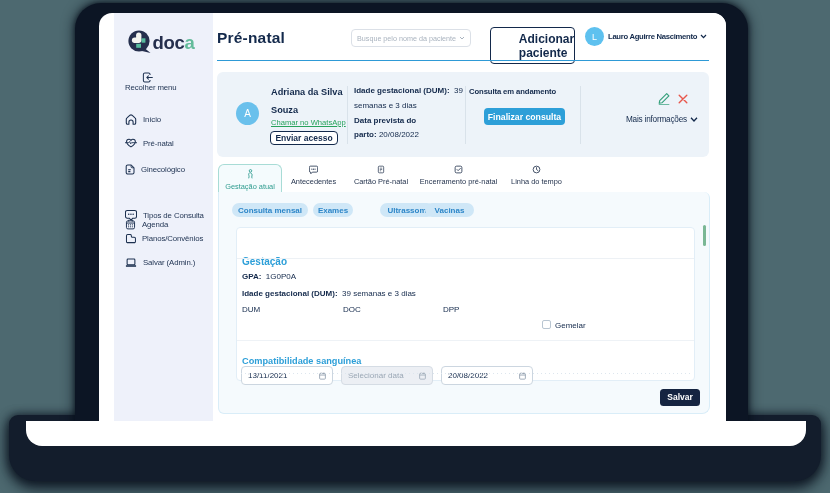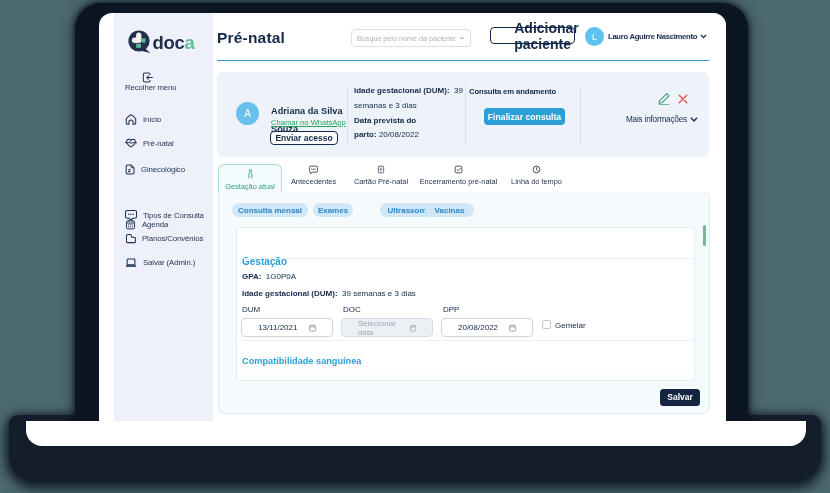--- a/index.html
+++ b/index.html
@@ -18,50 +18,50 @@
 
 #sidebar { left:15px; top:0; width:99px; height:417px; background:#eef1fa; position:absolute; }
 .mname { font-size:7.8px; letter-spacing:-0.1px; color:#1d3150; white-space:nowrap; }
 .mitem { position:absolute; left:11px; height:12px; display:flex; align-items:center; }
 .mitem svg { flex:0 0 auto; margin-right:6px; }
 
 
 #main { left:118px; top:0; width:510px; height:417px; position:absolute; background:#fff; }
 h1 { font-size:15.5px; font-weight:bold; color:#13294b; position:absolute; left:0px; top:16px; letter-spacing:.2px; }
 #search { position:absolute; left:134px; top:16px; width:120px; height:18px; border:1px solid #dbe0e7; border-radius:4px; color:#a9b3bf; font-size:7.2px; white-space:nowrap; display:flex; align-items:center; padding:0 5px; justify-content:space-between; background:#fff; }
-#addbtn { position:absolute; left:273px; top:14px; width:85px; height:17px; border:1.5px solid #13294b; border-radius:4px; color:#13294b; font-size:14px; font-weight:bold; display:flex; align-items:center; justify-content:center; background:#fff;padding-left:28px; }
+#addbtn { position:absolute; left:273px; top:14px; width:85px; height:37px; border:1.5px solid #13294b; border-radius:4px; color:#13294b; font-size:12px; font-weight:bold; display:flex; align-items:center; justify-content:center; background:#fff;padding-left:28px; }
 #uav { position:absolute; left:368px; top:14px; width:19px; height:19px; border-radius:50%; background:#5ec1ef; color:#fff; font-size:9px; display:flex; align-items:center; justify-content:center; }
 #uname { position:absolute; left:391px; top:19px; font-size:7.7px; letter-spacing:-0.3px; font-weight:bold; color:#13294b; display:flex; align-items:center; gap:3px;justify-content:flex-end; }
 #hdivider { position:absolute; left:0; top:47px; width:492px; height:1.4px; background:#2e9ad6; }
 
 
 #pbar { position:absolute; left:0; top:59px; width:492px; height:85px; background:#edf3f9; border-radius:6px; }
 #pav { position:absolute; left:19px; top:30px; width:23px; height:23px; border-radius:50%; background:#6ac0ec; color:#fff; font-size:10px; display:flex; align-items:center; justify-content:center; }
-.pname { position:absolute; left:54px; top:11px; font-size:9.2px; font-weight:bold; color:#13294b; line-height:18px; width:90px;margin-top:19px; }
+.pname { position:absolute; left:54px; top:11px; font-size:9.2px; font-weight:bold; color:#13294b; line-height:18px; width:90px; }
 #wa { position:absolute; left:54px; top:46px; font-size:7.6px; color:#27a35c; text-decoration:underline; }
 #acc { position:absolute; left:53px; top:59px; width:68px; height:13.5px; border:1.5px solid #13294b; border-radius:4px; background:#fff; color:#13294b; font-weight:bold; font-size:8.5px; display:flex; align-items:center; justify-content:center; }
 .vdiv { position:absolute; top:14px; width:1px; height:58px; background:#d9e2ea; }
 .pcol2 { position:absolute; left:137px; top:12px; font-size:8px; color:#13294b; line-height:14.8px; width:118px; }
 .pcol3t { position:absolute; left:252px; top:15px; font-size:7.7px; letter-spacing:-0.1px; font-weight:bold; color:#13294b; }
 #fin { position:absolute; left:252px; top:36px; width:81px; height:17px; background:#2d9fd8; border-radius:4px; color:#fff; font-weight:bold; font-size:8.7px; display:flex; align-items:center; justify-content:center;margin-left:15px; }
 #minfo { position:absolute; left:409px; top:43px; font-size:8.2px; letter-spacing:-0.2px; color:#13294b; display:flex; align-items:center; gap:3px; }
 
 
 .tab { position:absolute; top:152px; text-align:center; font-size:7.4px; color:#25344e; }
 .tab svg { display:block; margin:0 auto 3px auto; }
 #tabact { position:absolute; left:1px; top:151px; width:64px; height:28px; background:#f4fbfd; border:1px solid #a8dcd6; border-bottom:none; border-radius:6px 6px 0 0; text-align:center; font-size:7.4px; color:#2e9c8f; padding-top:4px; }
 #tabact svg { display:block; margin:0 auto 3px auto; }
 
 
 #content { position:absolute; left:1px; top:179px; width:492px; height:222px; background:#f5fafd; border:1px solid #d9edf8; border-top:none; border-radius:0 6px 8px 6px; }
 .pill { position:absolute; top:11px; height:14px; background:#cfe7f7; border-radius:7px; color:#2d86c8; font-size:8px; font-weight:bold; display:flex; align-items:center; justify-content:center; }
 #card { position:absolute; left:17px; top:35px; width:459px; height:154px; background:#fff; border:1px solid #e2eef7; border-radius:4px; }
 .blue-h { font-size:10px; font-weight:bold; color:#2d9fd8; position:absolute; left:5px; }
 .lbl { font-size:8px; color:#13294b; position:absolute; left:5px; }
-.inp { position:absolute; width:92px; height:19px; border:1px solid #ccd6e0; border-radius:4px; background:#fff; font-size:8px; color:#13294b; display:flex; align-items:center; justify-content:space-between; padding:0 16px; }
+.inp { position:absolute; width:92px; height:19px; border:1px solid #ccd6e0; border-radius:4px; background:#fff; font-size:8px; color:#13294b; display:flex; align-items:center; justify-content:space-between; padding:0 6px;margin-top:48px; }
 #cline { position:absolute; left:0; top:112px; width:457px; height:1px; background:#eef2f6; }
 #dotline { position:absolute; left:4px; top:145px; width:450px; height:1px; background:repeating-linear-gradient(90deg,#dde6ee 0 1px,transparent 1px 4px); }
 #chk { position:absolute; left:305px; top:92px; width:9px; height:9px; border:1px solid #b9c6d2; border-radius:2px; background:#fff; }
 #salvar { position:absolute; left:441px; top:197px; width:40px; height:16.5px; background:#152441; border-radius:3.5px; color:#fff; font-size:8.5px; font-weight:bold; display:flex; align-items:center; justify-content:center; }
 #scrollbar { position:absolute; left:483.5px; top:33px; width:3.5px; height:21px; border-radius:2px; background:#7ab795; }
 .cal { color:#8a98a8; }
 </style>
 </head>
 <body>
 <div id="slab" class="abs"></div>

